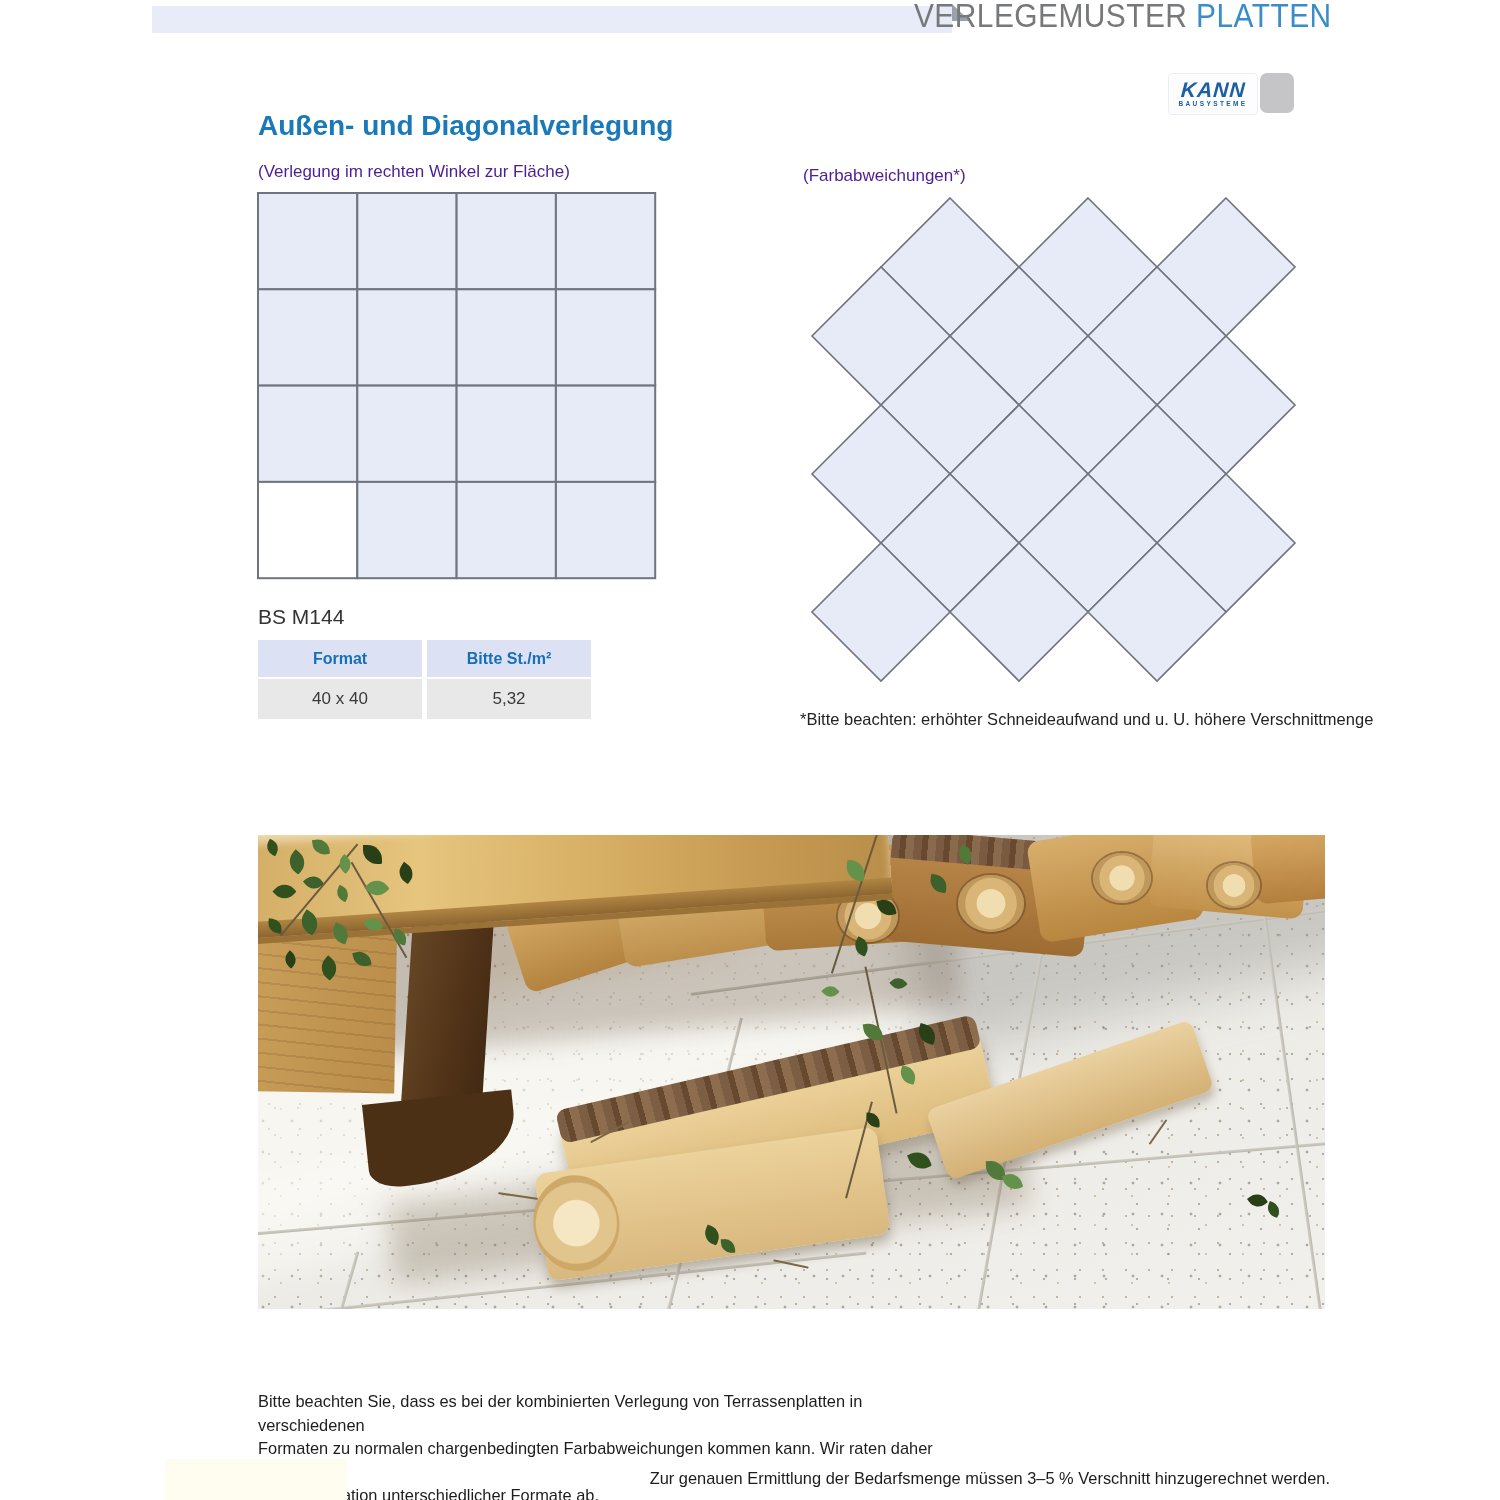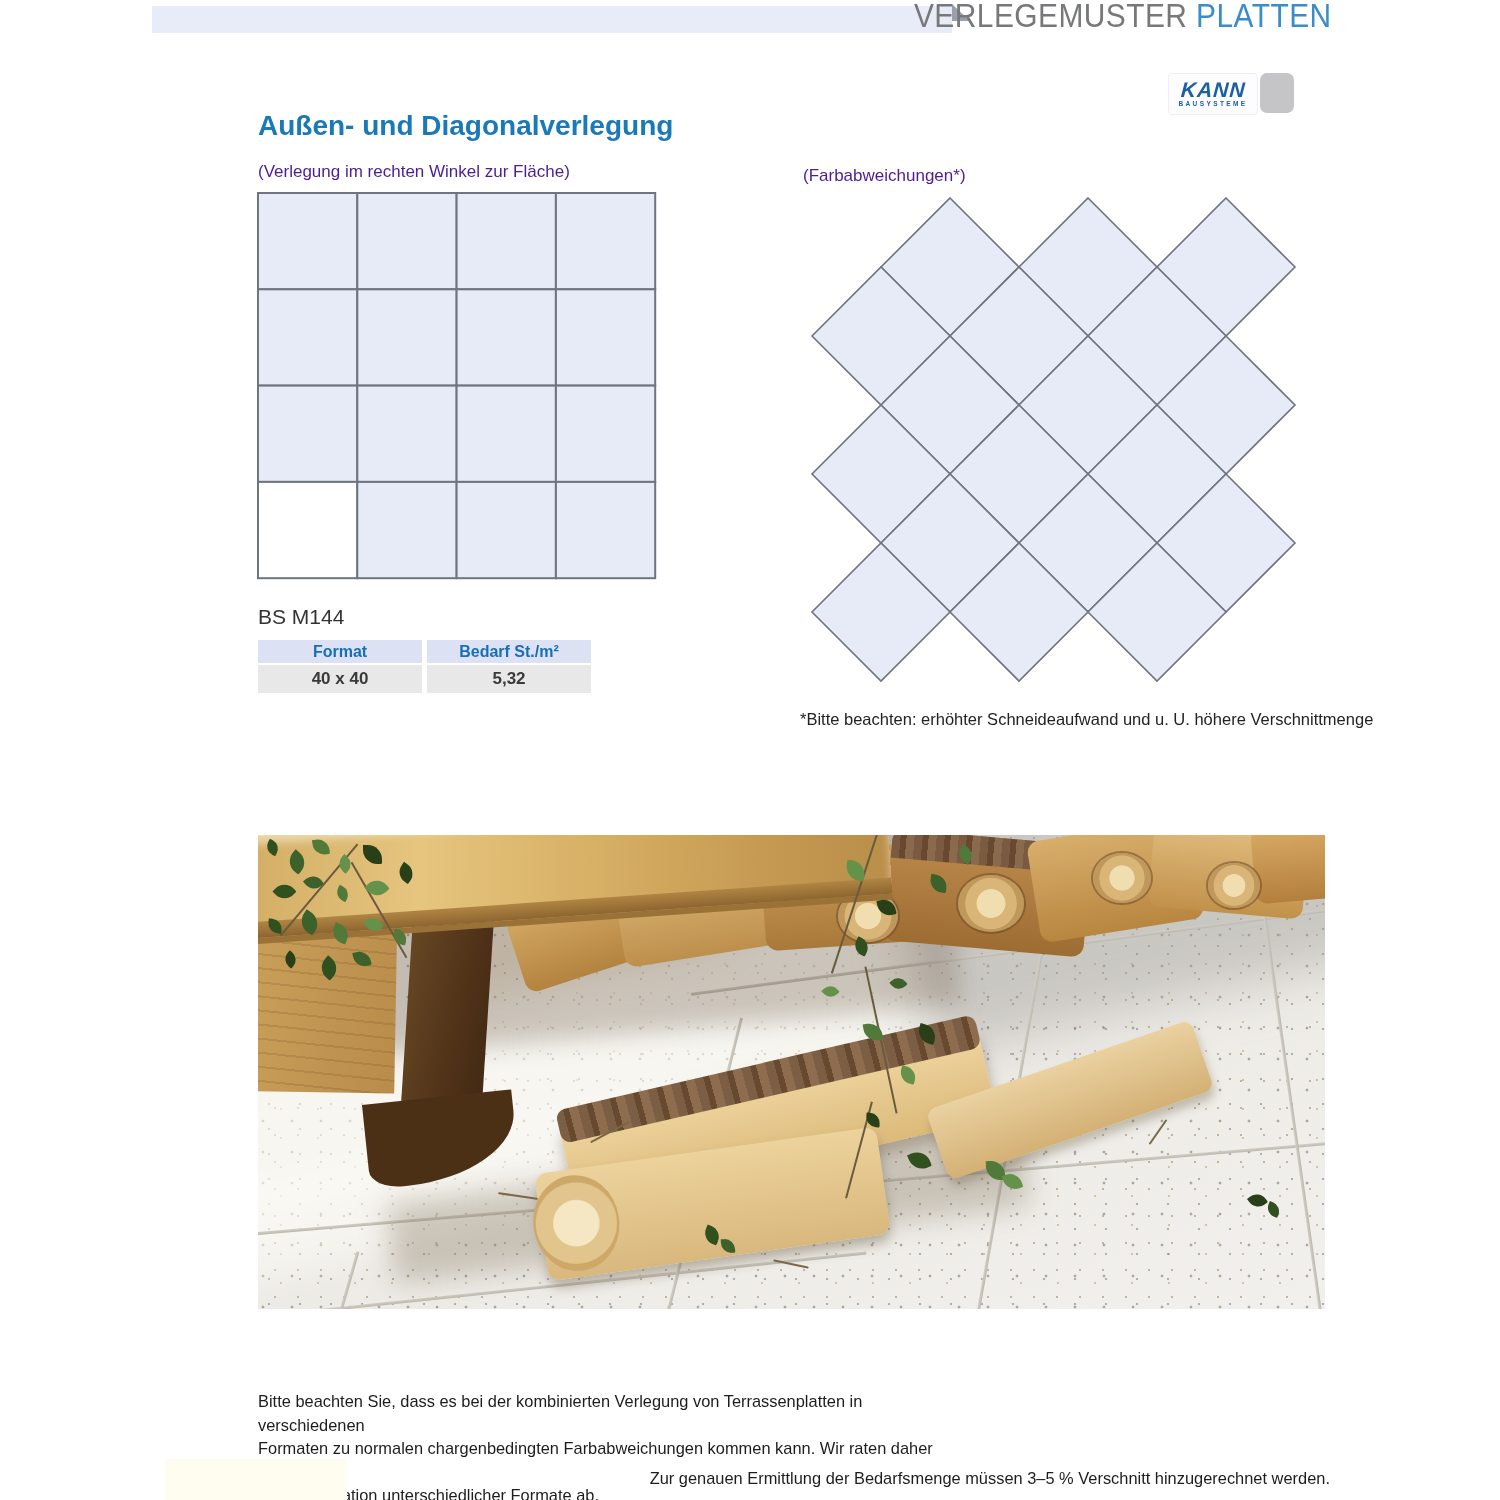--- a/index.html
+++ b/index.html
@@ -33,22 +33,22 @@
 
   .grid-svg{position:absolute;left:256px;top:191px;}
   .diag-svg{position:absolute;left:795px;top:185px;}
 
   .product-code{position:absolute;left:258px;top:605px;font-size:21px;color:#333;}
 
   
   .spec-table{position:absolute;left:258px;top:640px;width:335px;}
   .tbl-row{display:flex;gap:5px;margin-bottom:2px;}
   .tbl-cell{display:flex;align-items:center;justify-content:center;}
-  .tbl-h{width:164px;height:23px;background:#dce2f3;color:#186fb6;font-weight:bold;font-size:16px;}
-  .tbl-d{width:164px;height:28px;background:#e8e8e9;color:#3a3a3a;font-size:17px;font-weight:bold;}
+  .tbl-h{width:164px;height:37px;background:#dce2f3;color:#186fb6;font-weight:bold;font-size:16px;}
+  .tbl-d{width:164px;height:40px;background:#e8e8e9;color:#3a3a3a;font-size:17px;}
   .footnote{position:absolute;left:800px;top:710px;font-size:16.5px;color:#232323;}
 
   
   .photo{position:absolute;left:258px;top:835px;width:1067px;height:474px;overflow:hidden;
          background:
            radial-gradient(circle at 5px 7px, rgba(118,108,94,.55) 1.2px, transparent 1.7px) 0 0/29px 31px,
            radial-gradient(circle at 17px 3px, rgba(152,122,82,.5) 1px, transparent 1.5px) 0 0/23px 27px,
            radial-gradient(circle at 11px 19px, rgba(98,98,104,.45) 1.1px, transparent 1.6px) 0 0/31px 25px,
            radial-gradient(circle at 23px 13px, rgba(182,150,98,.5) 1px, transparent 1.4px) 0 0/37px 29px,
            radial-gradient(circle at 9px 25px, rgba(130,130,130,.35) .9px, transparent 1.3px) 0 0/19px 23px,
@@ -123,21 +123,21 @@
       <polygon points="1226,474 1295,543 1226,612 1157,543" fill="#e7eaf7" stroke="#70747f" stroke-width="1.6"></polygon>
       <polygon points="881,543 950,612 881,681 812,612" fill="#e7eaf7" stroke="#70747f" stroke-width="1.6"></polygon>
       <polygon points="1019,543 1088,612 1019,681 950,612" fill="#e7eaf7" stroke="#70747f" stroke-width="1.6"></polygon>
       <polygon points="1157,543 1226,612 1157,681 1088,612" fill="#e7eaf7" stroke="#70747f" stroke-width="1.6"></polygon>
     </svg>
 
   <div class="product-code">BS M144</div>
   <div class="spec-table" id="spec-table">
       <div class="tbl-row">
         <div class="tbl-cell tbl-h">Format</div>
-        <div class="tbl-cell tbl-h">Bedarf St./m²</div>
+        <div class="tbl-cell tbl-h">Bitte St./m²</div>
       </div>
       <div class="tbl-row">
         <div class="tbl-cell tbl-d">40 x 40</div>
         <div class="tbl-cell tbl-d">5,32</div>
       </div>
     </div>
   <div class="footnote">*Bitte beachten: erhöhter Schneideaufwand und u. U. höhere Verschnittmenge</div>
 
   <div class="photo" id="photo">
       <div class="abs" style="left: -90px; top: 150px; width: 780px; height: 150px; background: rgba(255, 255, 250, 0.55); filter: blur(18px); transform: rotate(-16deg);"></div>

